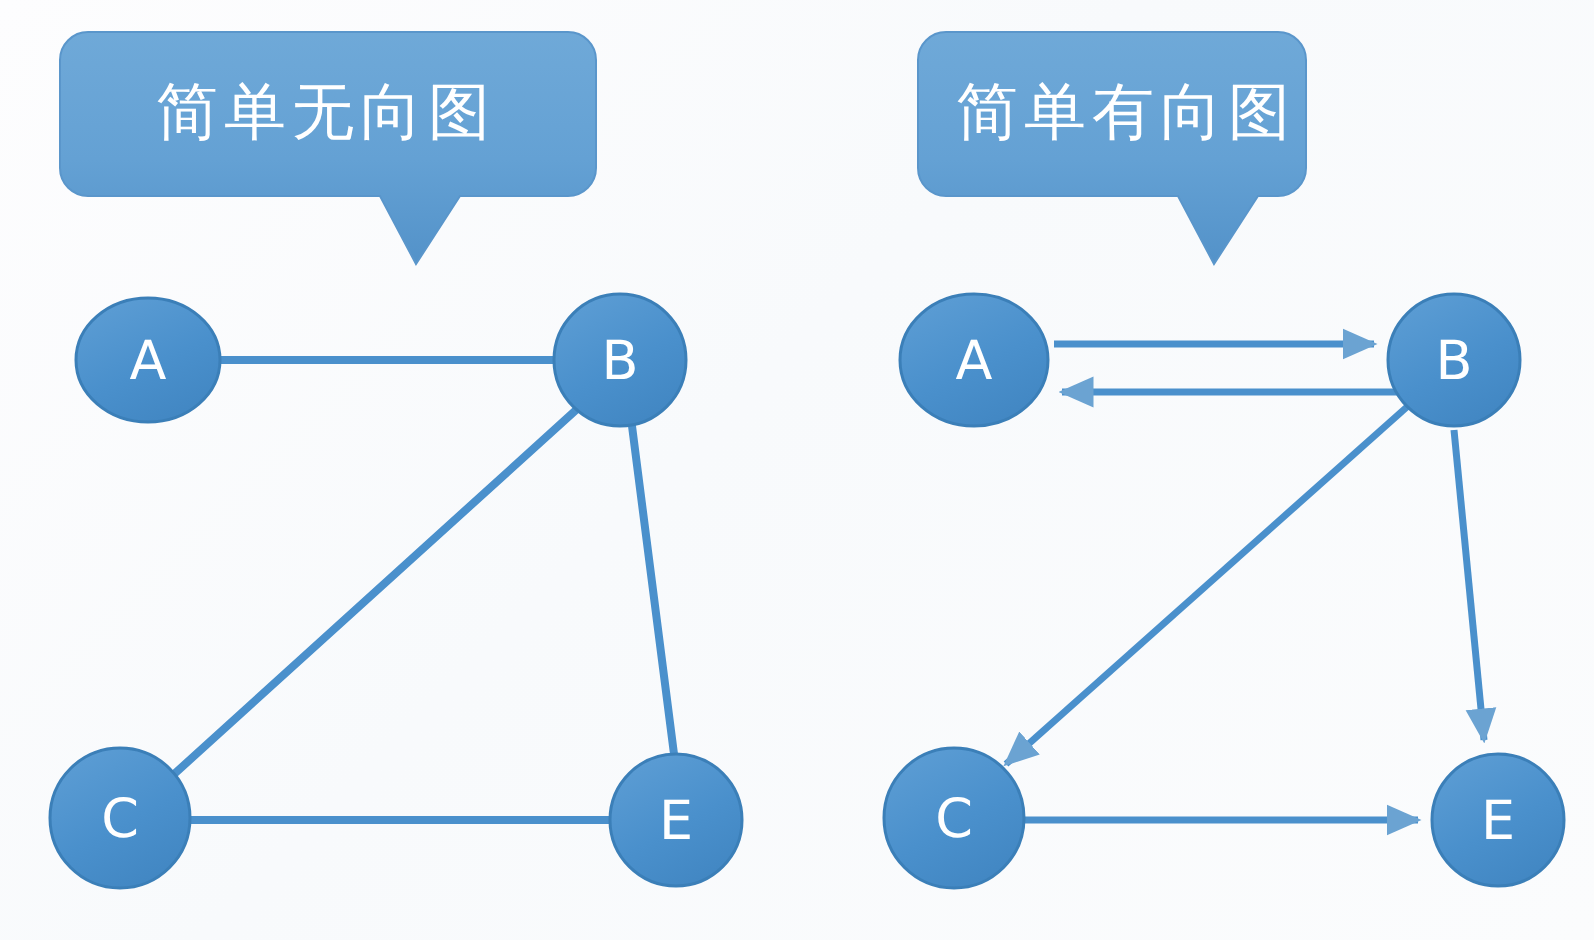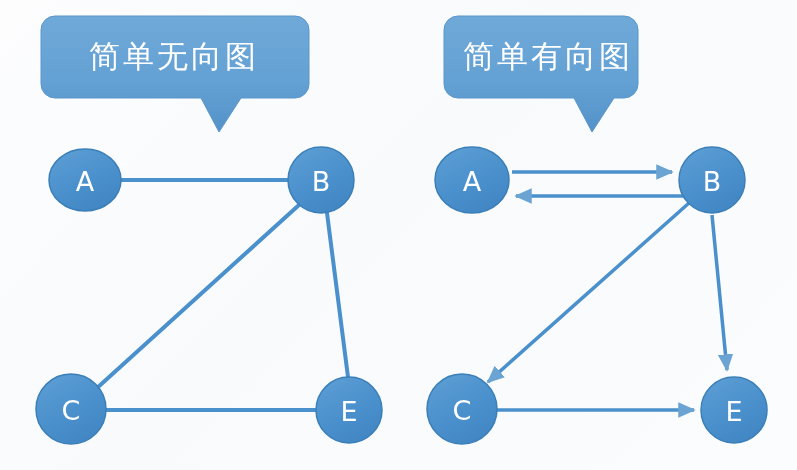--- a/index.html
+++ b/index.html
@@ -18,22 +18,22 @@
   .stage {
     position: absolute;
     inset: 0;
   }
   .panel {
     position: absolute;
     top: 0;
     width: 398px;
     height: 470px;
   }
-  #panel-undirected { left: 0; padding-left: 22px; }
-  #panel-directed { left: 384px; }
+  #panel-undirected { left: 0; }
+  #panel-directed { left: 399px; }
 
   svg.graph-canvas {
     position: absolute;
     inset: 0;
     width: 100%;
     height: 100%;
     display: block;
   }
 
   .callout-label-text {

